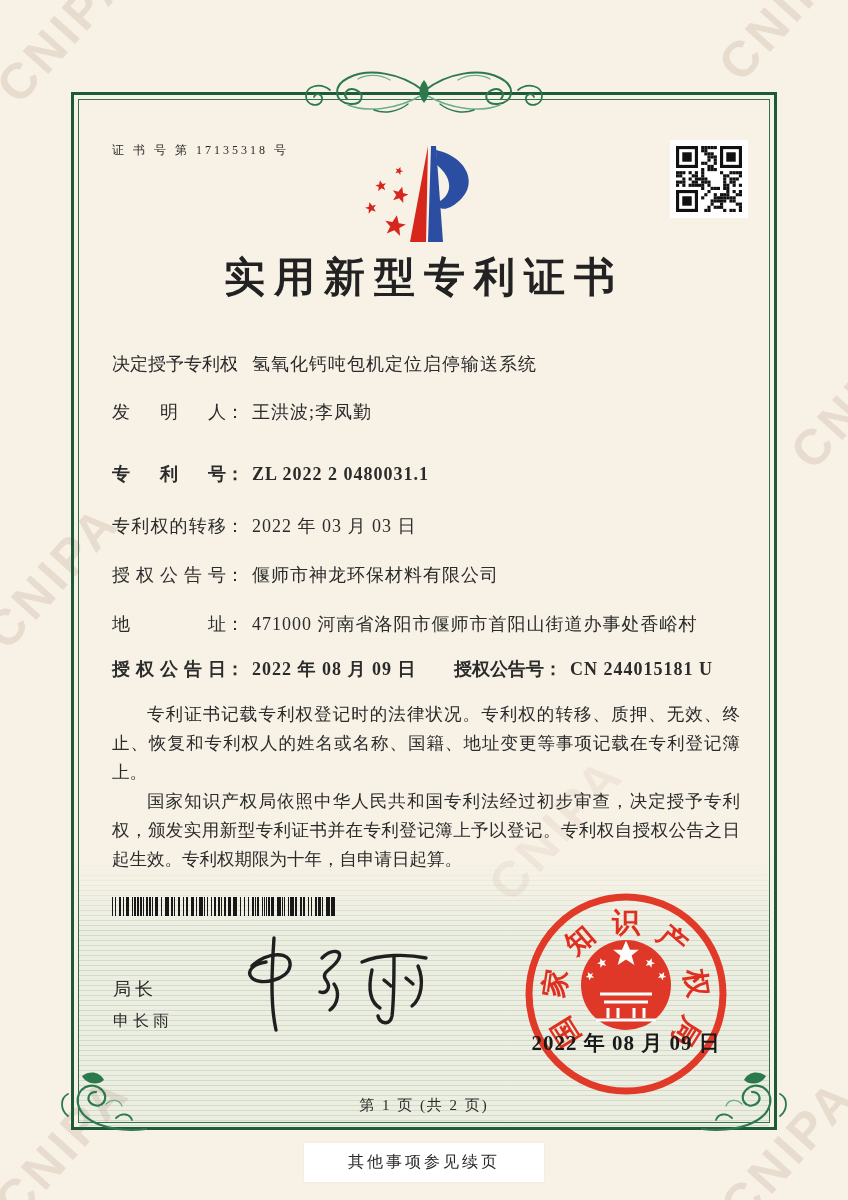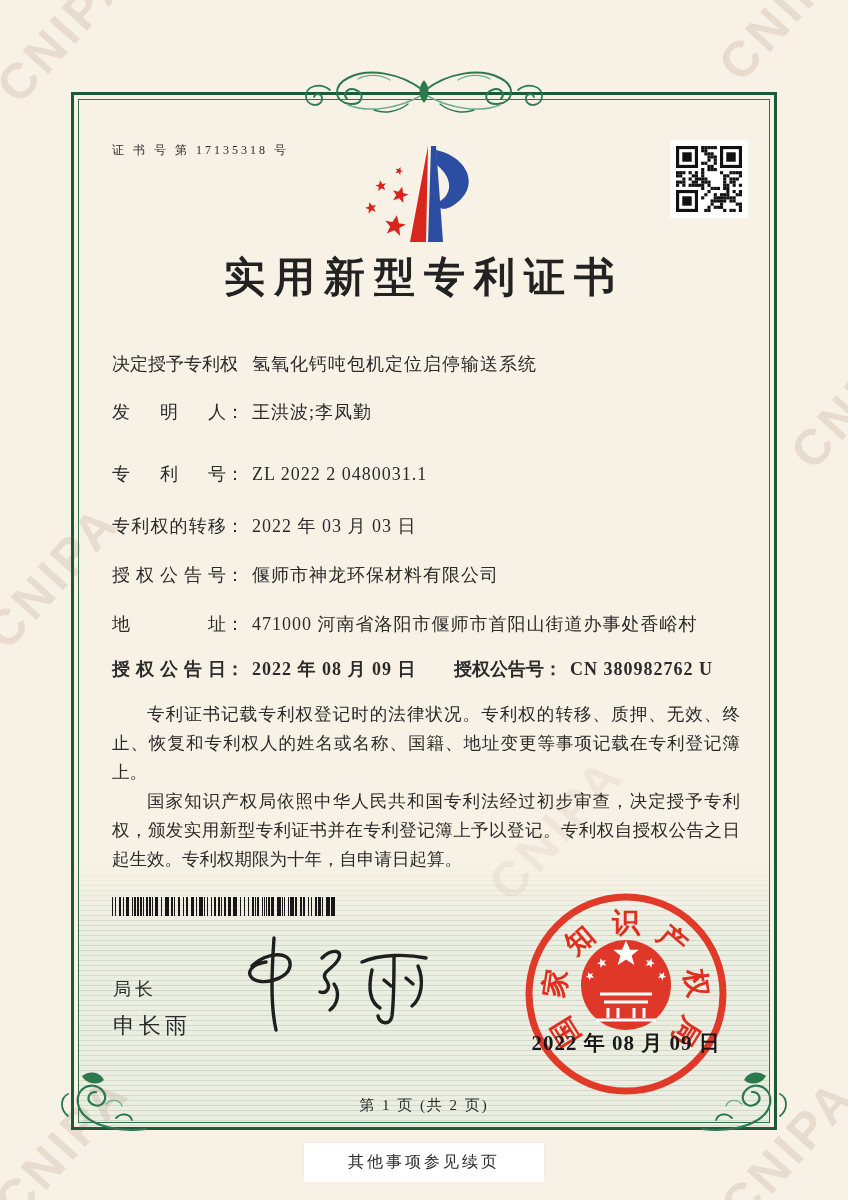--- a/index.html
+++ b/index.html
@@ -45,21 +45,21 @@
   .fvalue{letter-spacing:1px;}
   .grant-right{position:absolute;left:342px;top:0;white-space:nowrap;}
   
   .paras{left:112px;top:700px;width:628px;font-size:17.5px;line-height:29px;text-align:justify;}
   .paras p{margin:0;text-indent:2em;}
   
   .barcode{left:112px;top:897px;width:224px;height:19px;}
   .barcode i{position:absolute;top:0;bottom:0;background:#171717;}
   
   .role{left:113px;top:977px;font-size:18px;letter-spacing:4px;}
-  .name{left:113px;top:1011px;font-size:22px;letter-spacing:4px;}
+  .name{left:113px;top:1011px;font-size:16px;letter-spacing:4px;}
   .sig{left:222px;top:928px;}
   .seal{left:520px;top:888px;}
   .seal-char{font-size:28px;font-weight:bold;fill:#e02f1f;font-family:"Liberation Serif","DejaVu Serif",serif;}
   .seal-date{font-size:21px;font-weight:bold;fill:#191919;letter-spacing:1px;font-family:"Liberation Serif","DejaVu Serif",serif;}
   .page-no{left:0;top:1096px;width:100%;text-align:center;font-size:15px;letter-spacing:2px;}
   .note-box{left:50%;transform:translateX(-50%);top:1143px;background:#ffffff;padding:9px 44px;font-size:16px;letter-spacing:3px;box-shadow:0 0 2px rgba(0,0,0,0.06);}
   svg{display:block;}
 </style>
 </head>
 <body>
@@ -268,37 +268,37 @@
 </div>
 
 <div class="content title">实用新型专利证书</div>
 
 <div class="content frow" style="top:352px;">
   <span class="flabel">决定授予专利权</span><span class="fcolon">：</span><span class="fvalue">氢氧化钙吨包机定位启停输送系统</span>
 </div>
 <div class="content frow" style="top:400px;">
   <span class="flabel">发明人</span><span class="fcolon">：</span><span class="fvalue">王洪波;李凤勤</span>
 </div>
-<div class="content frow" style="top:462px;">
+<div class="content frow" style="top:462px;font-weight:bold;">
   <span class="flabel">专利号</span><span class="fcolon">：</span><span class="fvalue">ZL 2022 2 0480031.1</span>
 </div>
 <div class="content frow" style="top:514px;">
   <span class="flabel">专利权的转移</span><span class="fcolon">：</span><span class="fvalue">2022 年 03 月 03 日</span>
 </div>
 <div class="content frow" style="top:563px;">
   <span class="flabel">授权公告号</span><span class="fcolon">：</span><span class="fvalue">偃师市神龙环保材料有限公司</span>
 </div>
 <div class="content frow" style="top:612px;">
   <span class="flabel">地址</span><span class="fcolon">：</span><span class="fvalue">471000 河南省洛阳市偃师市首阳山街道办事处香峪村</span>
 </div>
 
 <div class="content frow" style="top:657px;font-weight:bold;">
   <span class="flabel">授权公告日</span><span class="fcolon">：</span><span class="fvalue">2022 年 08 月 09 日</span>
   <span class="grant-right">
-    <span>授权公告号</span><span class="fcolon">：</span><span class="fvalue">CN 380982762 U</span>
+    <span>授权公告号</span><span class="fcolon">：</span><span class="fvalue">CN 244015181 U</span>
   </span>
 </div>
 
 <div class="content paras">
   <p>专利证书记载专利权登记时的法律状况。专利权的转移、质押、无效、终止、恢复和专利权人的姓名或名称、国籍、地址变更等事项记载在专利登记簿上。</p>
   <p>国家知识产权局依照中华人民共和国专利法经过初步审查，决定授予专利权，颁发实用新型专利证书并在专利登记簿上予以登记。专利权自授权公告之日起生效。专利权期限为十年，自申请日起算。</p>
 </div>
 
 <div class="content barcode">
     <i style="left:0px;width:1px"></i>

